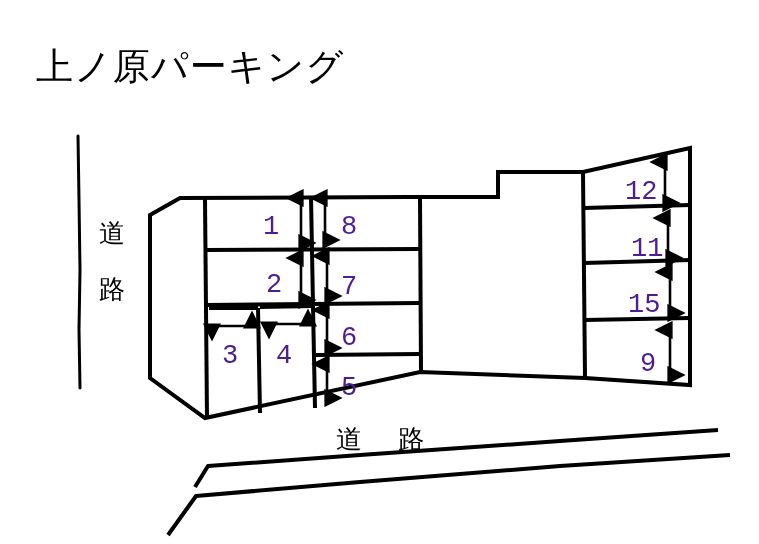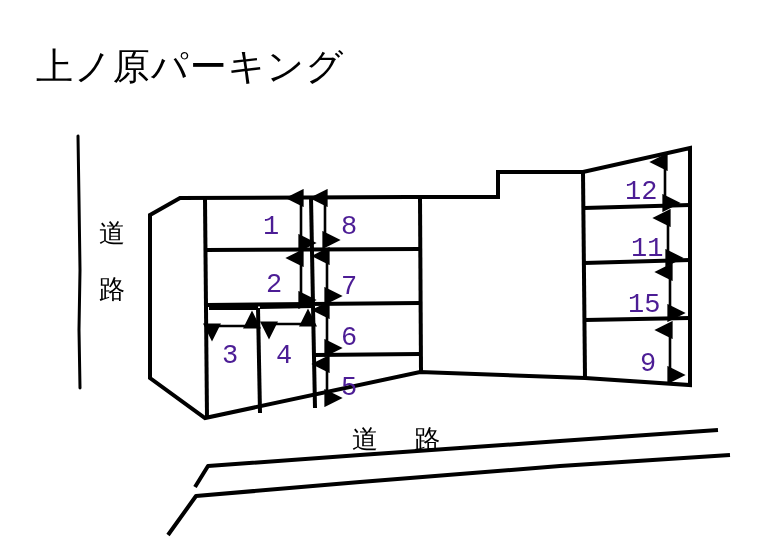--- a/index.html
+++ b/index.html
@@ -52,21 +52,20 @@
   .road-label-bottom {
     position: absolute;
     left: 336px;
     top: 422px;
     font-family: "DejaVu Sans", sans-serif;
     font-size: 26px;
     line-height: 34px;
     letter-spacing: 14px;
     white-space: nowrap;
     color: #000;
-    margin-left: 16px;
   }
   .stall-num {
     position: absolute;
     font-family: Liberation Mono, monospace;
     font-size: 27px;
     line-height: 31px;
     color: #4c1d95;
     white-space: nowrap;
   }
 </style>

